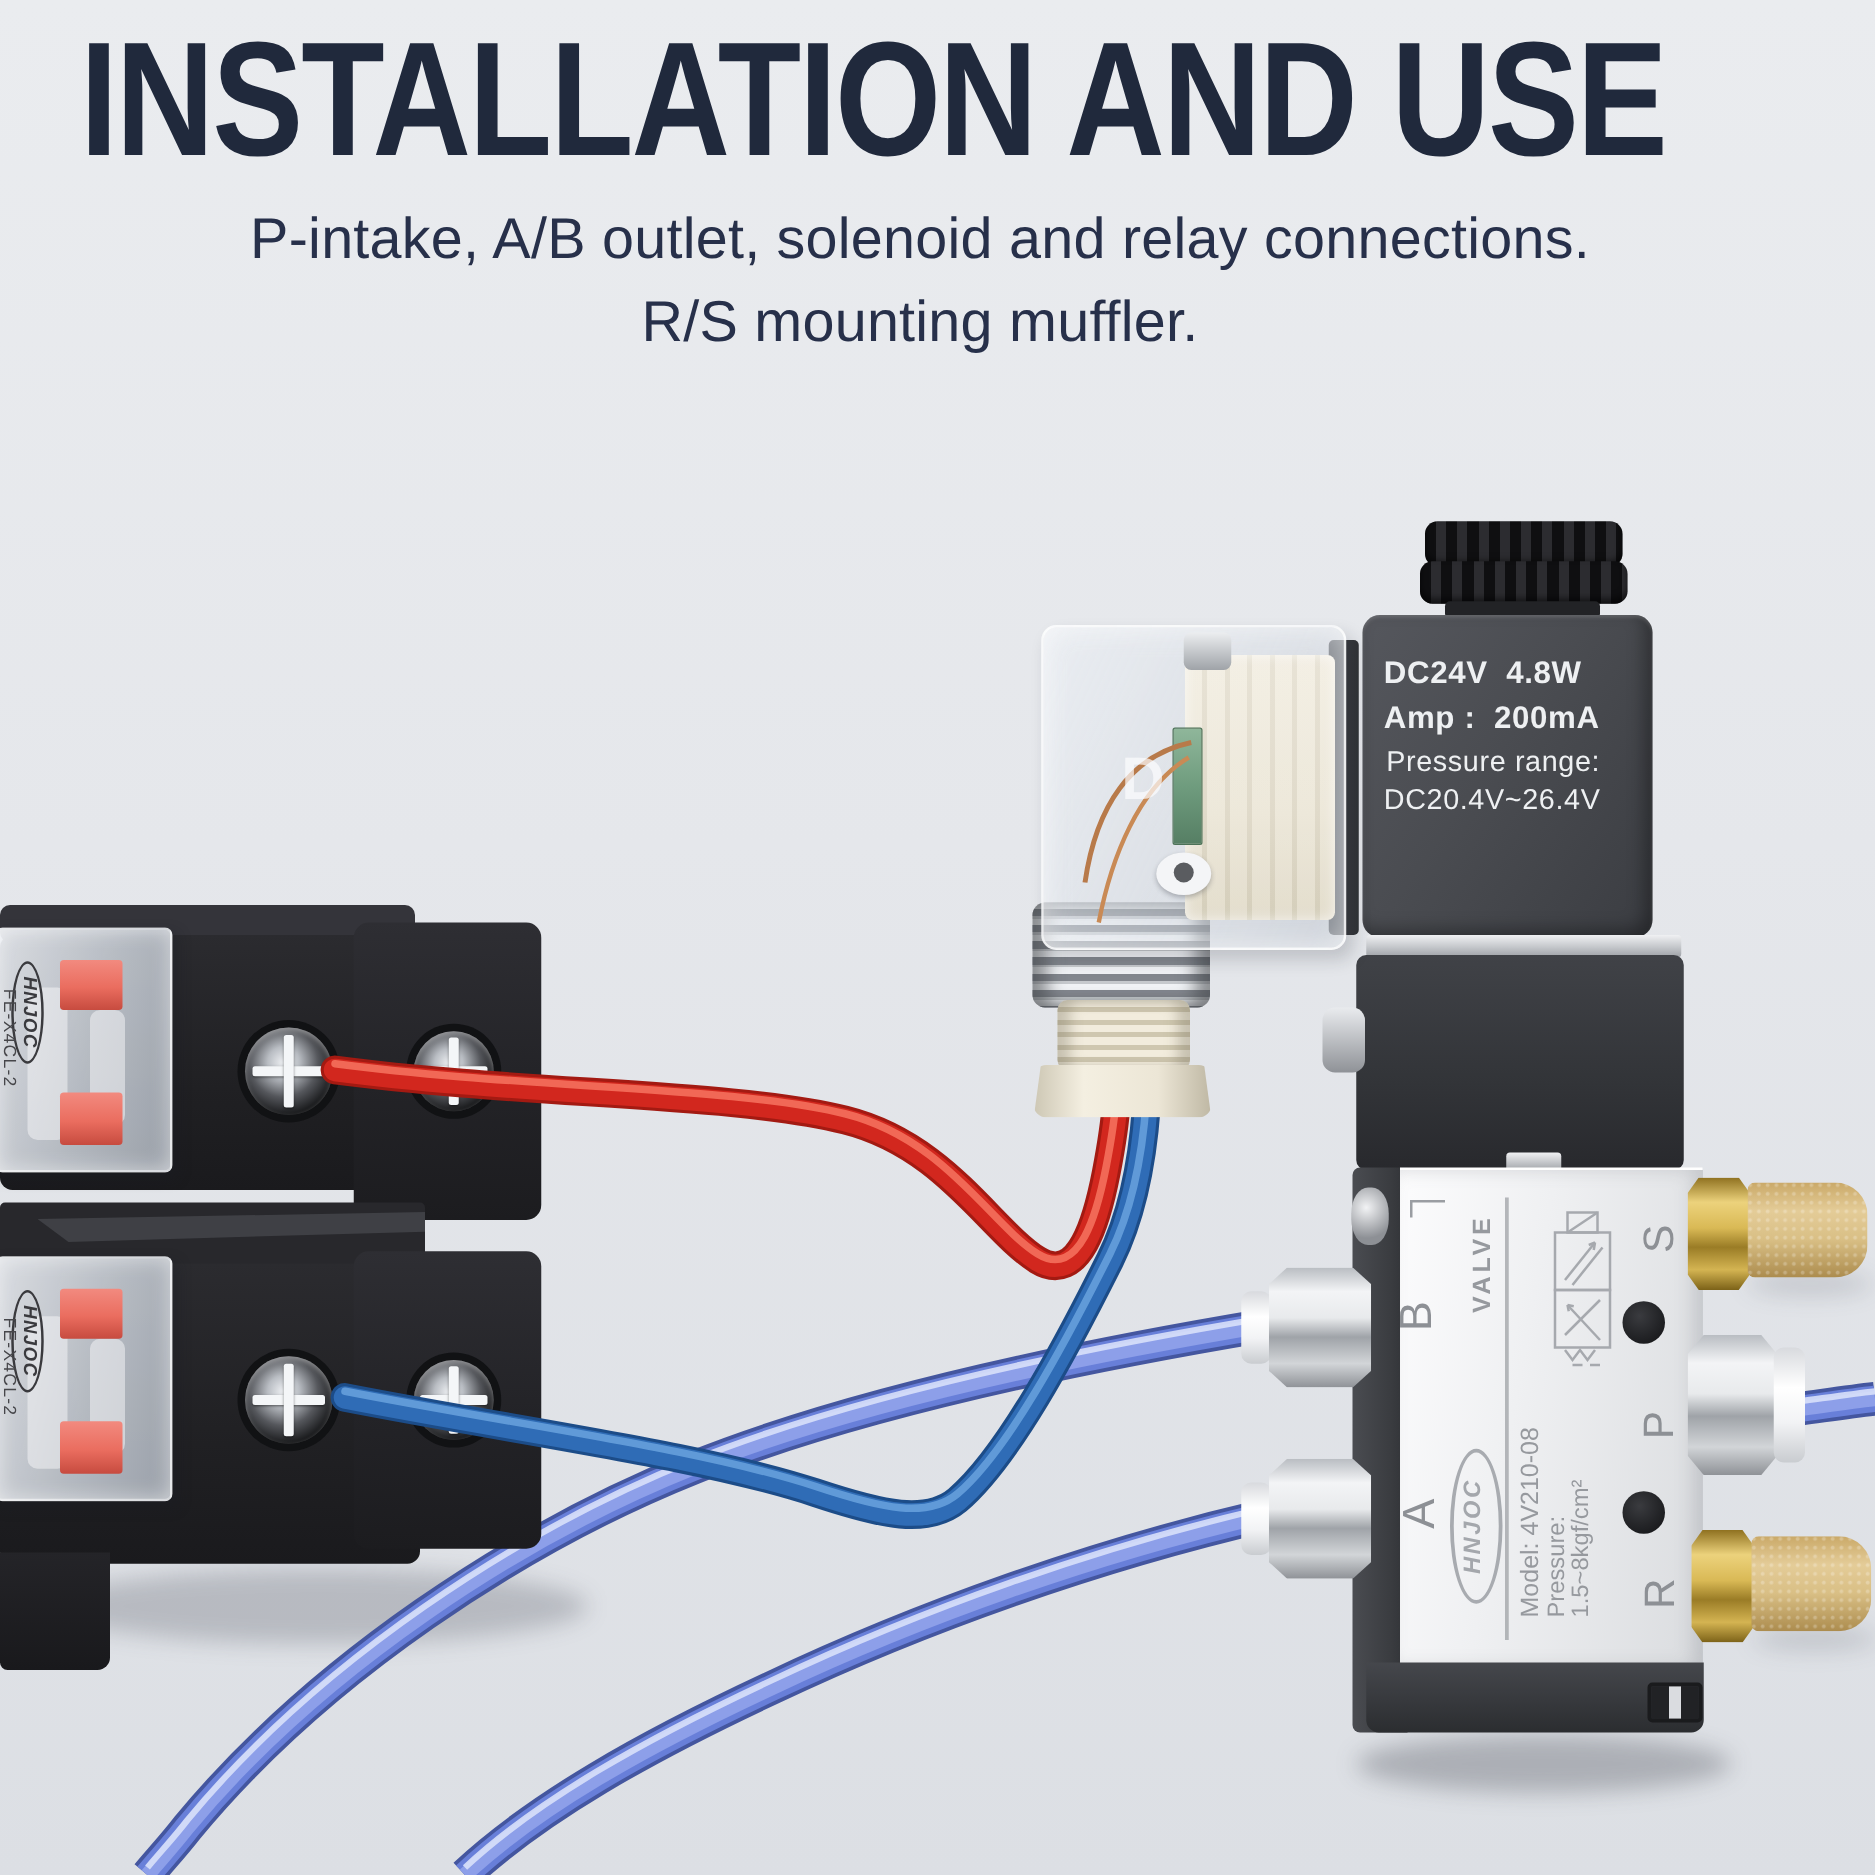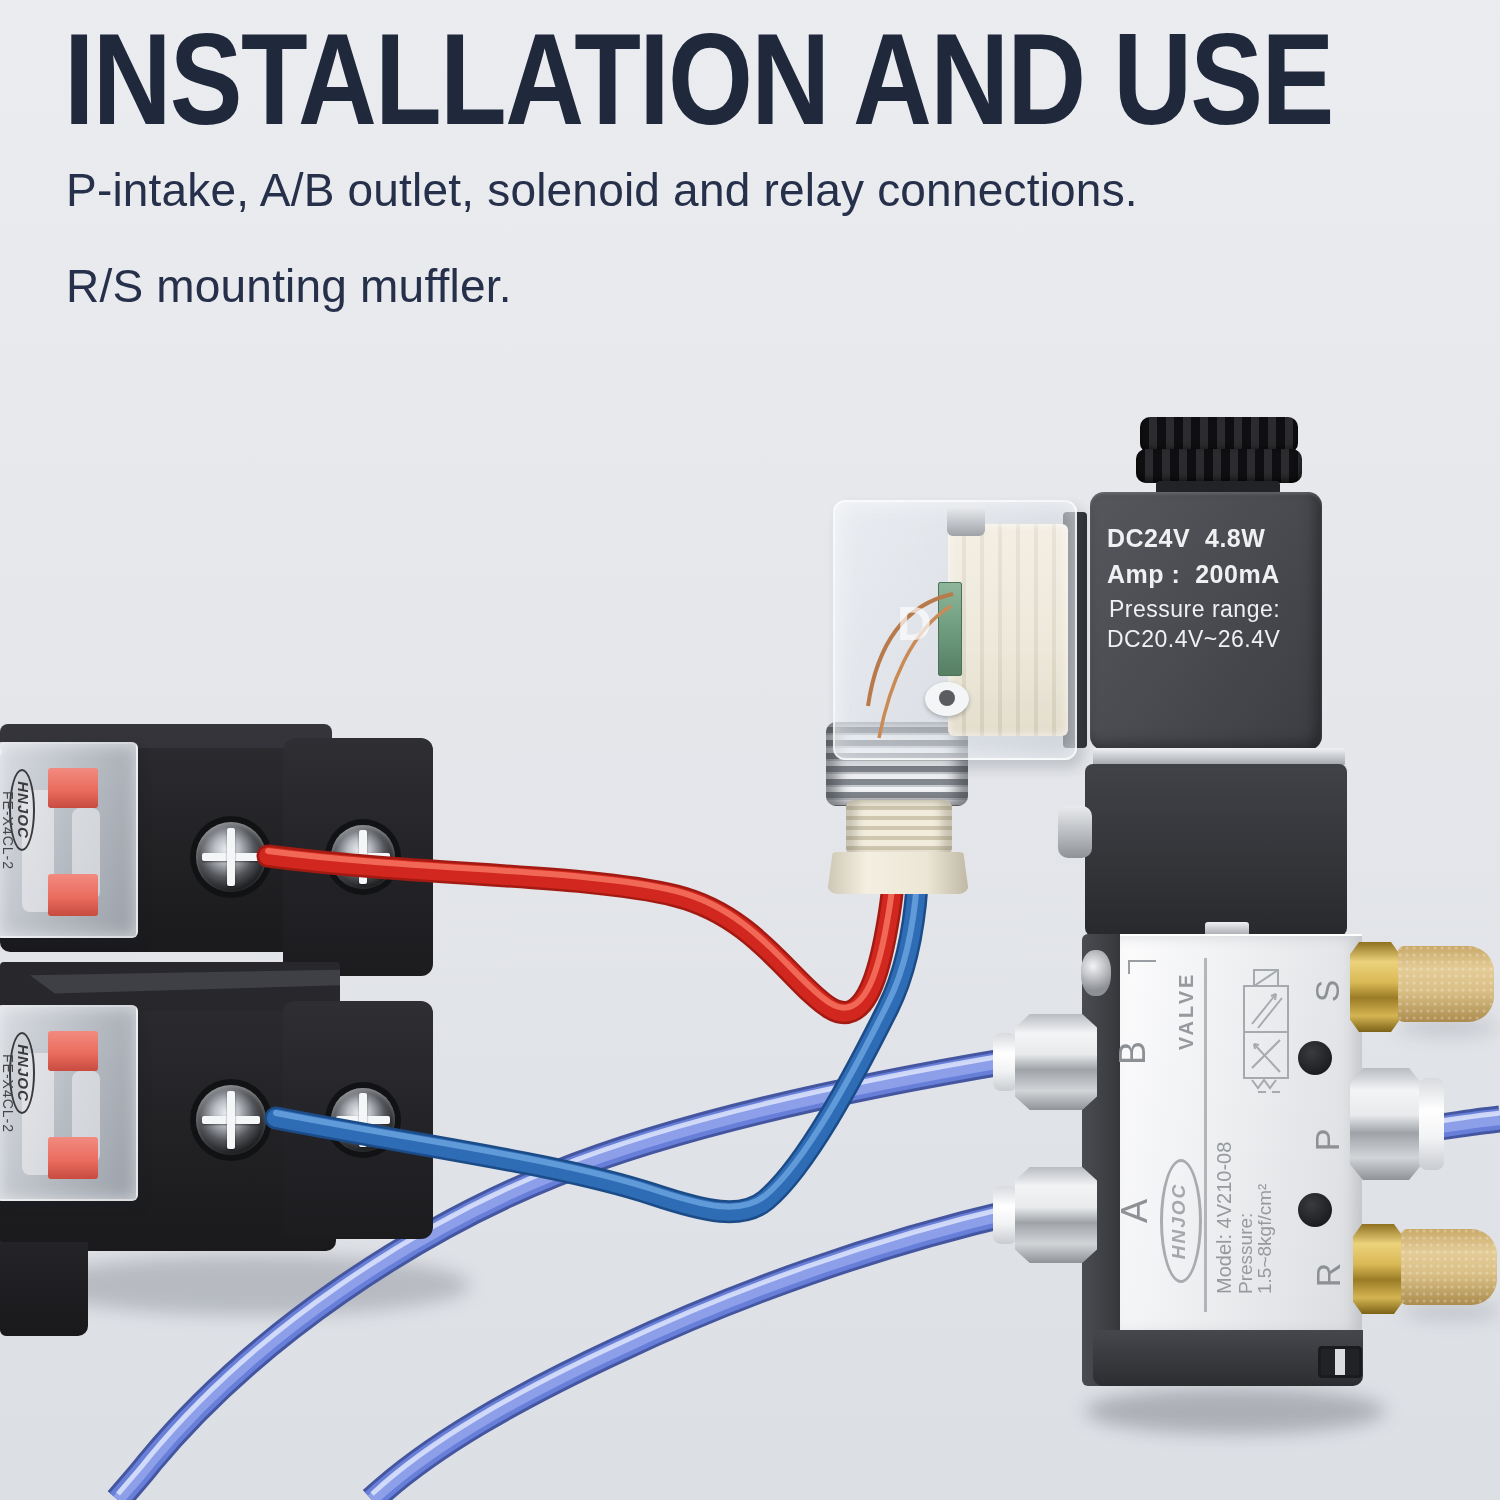--- a/index.html
+++ b/index.html
@@ -10,21 +10,21 @@
   }
   .abs{position:absolute;}
   
   .title{
     left:64px;top:14px;width:1600px;
     font-size:130px;line-height:130px;font-weight:700;letter-spacing:-2px;
     color:#20293c;transform:scaleX(0.84);transform-origin:left top;white-space:pre;
   }
   .subtitle{
     left:66px;width:1340px;font-size:46px;line-height:52px;font-weight:400;
-    color:#27304a;letter-spacing:0.2px;white-space:pre;
+    color:#27304a;letter-spacing:0.2px;white-space:pre;text-align:center;
   }
   
   .rotccw{transform:rotate(-90deg);}
   .rotcw{transform:rotate(90deg);}
   .relay-body{background:linear-gradient(180deg,#2b2b2f 0%,#202023 60%,#1a1a1d 100%);border-radius:10px;}
   .relay-top{background:#34343a;border-radius:8px;}
   .relay-ext{background:linear-gradient(180deg,#2e2e33 0%,#232327 55%,#1c1c1f 100%);border-radius:12px;}
   .clear-housing{
     background:linear-gradient(105deg,rgba(233,236,241,0.92) 0%,rgba(206,212,220,0.85) 55%,rgba(176,183,193,0.85) 100%);
     border:2px solid rgba(255,255,255,0.55);border-radius:6px;
@@ -104,21 +104,21 @@
   }
   .shadow{filter:blur(9px);border-radius:50%;}
 </style>
 </head>
 <body>
 
 <div class="stage">
 
   <div class="abs title">INSTALLATION AND USE</div>
   <div class="abs subtitle" style="top:164px;">P-intake, A/B outlet, solenoid and relay connections.</div>
-  <div class="abs subtitle" style="top:231px;margin-top:29px;">R/S mounting muffler.</div>
+  <div class="abs subtitle" style="top:231px;">R/S mounting muffler.</div>
 
   <div class="abs shadow" style="left:40px;top:1255px;width:430px;height:60px;background:rgba(45,50,62,.22);"></div>
   <div class="abs shadow" style="left:1085px;top:1388px;width:300px;height:46px;background:rgba(45,50,62,.28);"></div>
   <div class="abs shadow" style="left:1398px;top:1018px;width:100px;height:18px;background:rgba(45,50,62,.16);"></div>
   <div class="abs shadow" style="left:1402px;top:1302px;width:100px;height:18px;background:rgba(45,50,62,.16);"></div>
 
   <svg class="abs" style="left:0;top:0;" width="1500" height="1500" viewBox="0 0 1500 1500" fill="none">
     <g>
       <path d="M 1014 1060 C 870 1084, 690 1120, 555 1174 C 415 1230, 255 1335, 150 1462 C 140 1475, 128 1488, 118 1500" stroke="#44569f" stroke-width="27"></path>
       <path d="M 1014 1060 C 870 1084, 690 1120, 555 1174 C 415 1230, 255 1335, 150 1462 C 140 1475, 128 1488, 118 1500" stroke="#687fd9" stroke-width="21"></path>

